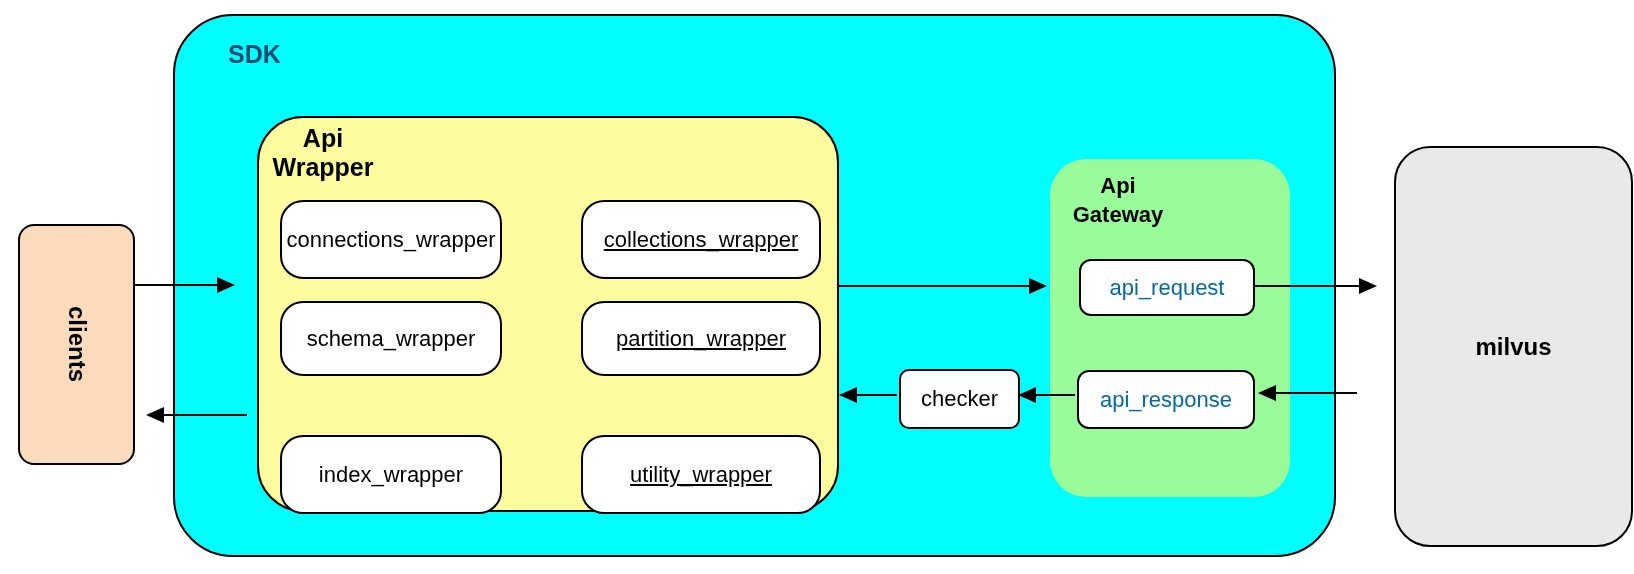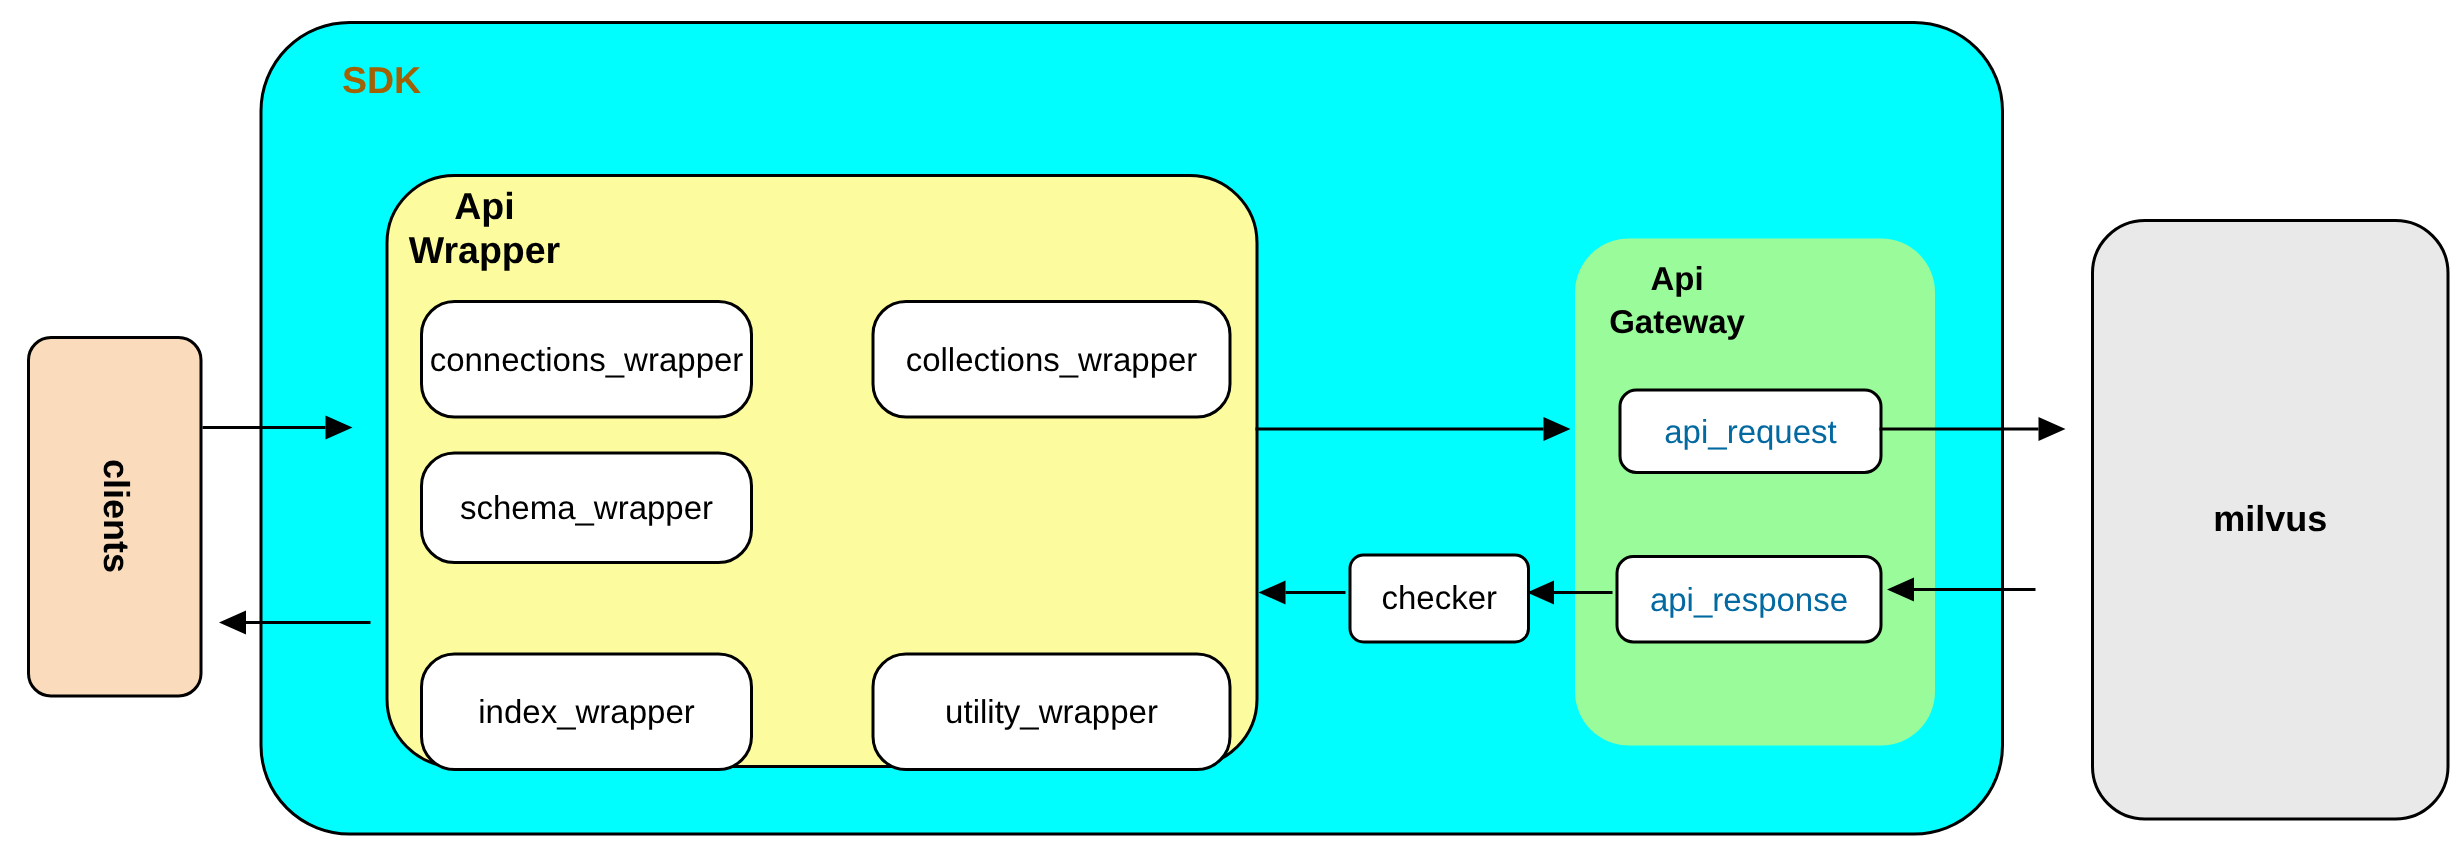--- a/index.html
+++ b/index.html
@@ -34,21 +34,21 @@
     font-size: 24px;
     color: #000;
   }
   .sdk {
     left: 173px; top: 14px; width: 1163px; height: 543px;
     background: var(--sdk_fill, #00feff);
     border-radius: 60px;
   }
   .sdk-label {
     position: absolute; left: 53px; top: 24px;
-    font-weight: bold; font-size: 25px; color: #a16207;
+    font-weight: bold; font-size: 25px; color: #0c4a6e;
   }
   .api-wrapper {
     position: absolute;
     left: 82px; top: 100px; width: 582px; height: 396px;
     box-sizing: border-box;
     background: var(--api_wrapper_fill, #fcfc9e);
     border: 2px solid var(--stroke, #000);
     border-radius: 46px;
   }
   .api-wrapper-label {
@@ -60,21 +60,21 @@
     position: absolute;
     box-sizing: border-box;
     background: var(--node_fill, #ffffff);
     border: 2px solid var(--stroke, #000);
     border-radius: 23px;
     display: flex; align-items: center; justify-content: center;
     font-size: 22px; color: #000;
     white-space: nowrap;
   }
   .col1 { left: 21px;  width: 222px; }
-  .col2 { left: 322px; width: 240px; }
+  .col2 { left: 322px; width: 240px; text-decoration: underline; }
   .row1 { top: 82px;  height: 79px; }
   .row2 { top: 183px; height: 75px; }
   .row3 { top: 282px; height: 79px; margin-top: 35px; }
   .checker {
     position: absolute;
     left: 724px; top: 353px; width: 121px; height: 60px;
     box-sizing: border-box;
     background: var(--node_fill, #ffffff);
     border: 2px solid var(--stroke, #000);
     border-radius: 10px;
@@ -149,20 +149,21 @@
   </div>
 
   <div class="node sdk">
     <div class="sdk-label">SDK</div>
 
     <div class="api-wrapper">
       <div class="api-wrapper-label">Api Wrapper</div>
       <div class="wbox col1 row1">connections_wrapper</div>
       <div class="wbox col2 row1">collections_wrapper</div>
       <div class="wbox col1 row2">schema_wrapper</div>
+      <div class="wbox col2 row2">partition_wrapper</div>
       <div class="wbox col1 row3">index_wrapper</div>
       <div class="wbox col2 row3">utility_wrapper</div>
     </div>
 
     <div class="checker">checker</div>
 
     <div class="api-gateway">
       <div class="api-gateway-label">Api Gateway</div>
       <div class="gwbox gw-request">api_request</div>
       <div class="gwbox gw-response">api_response</div>

